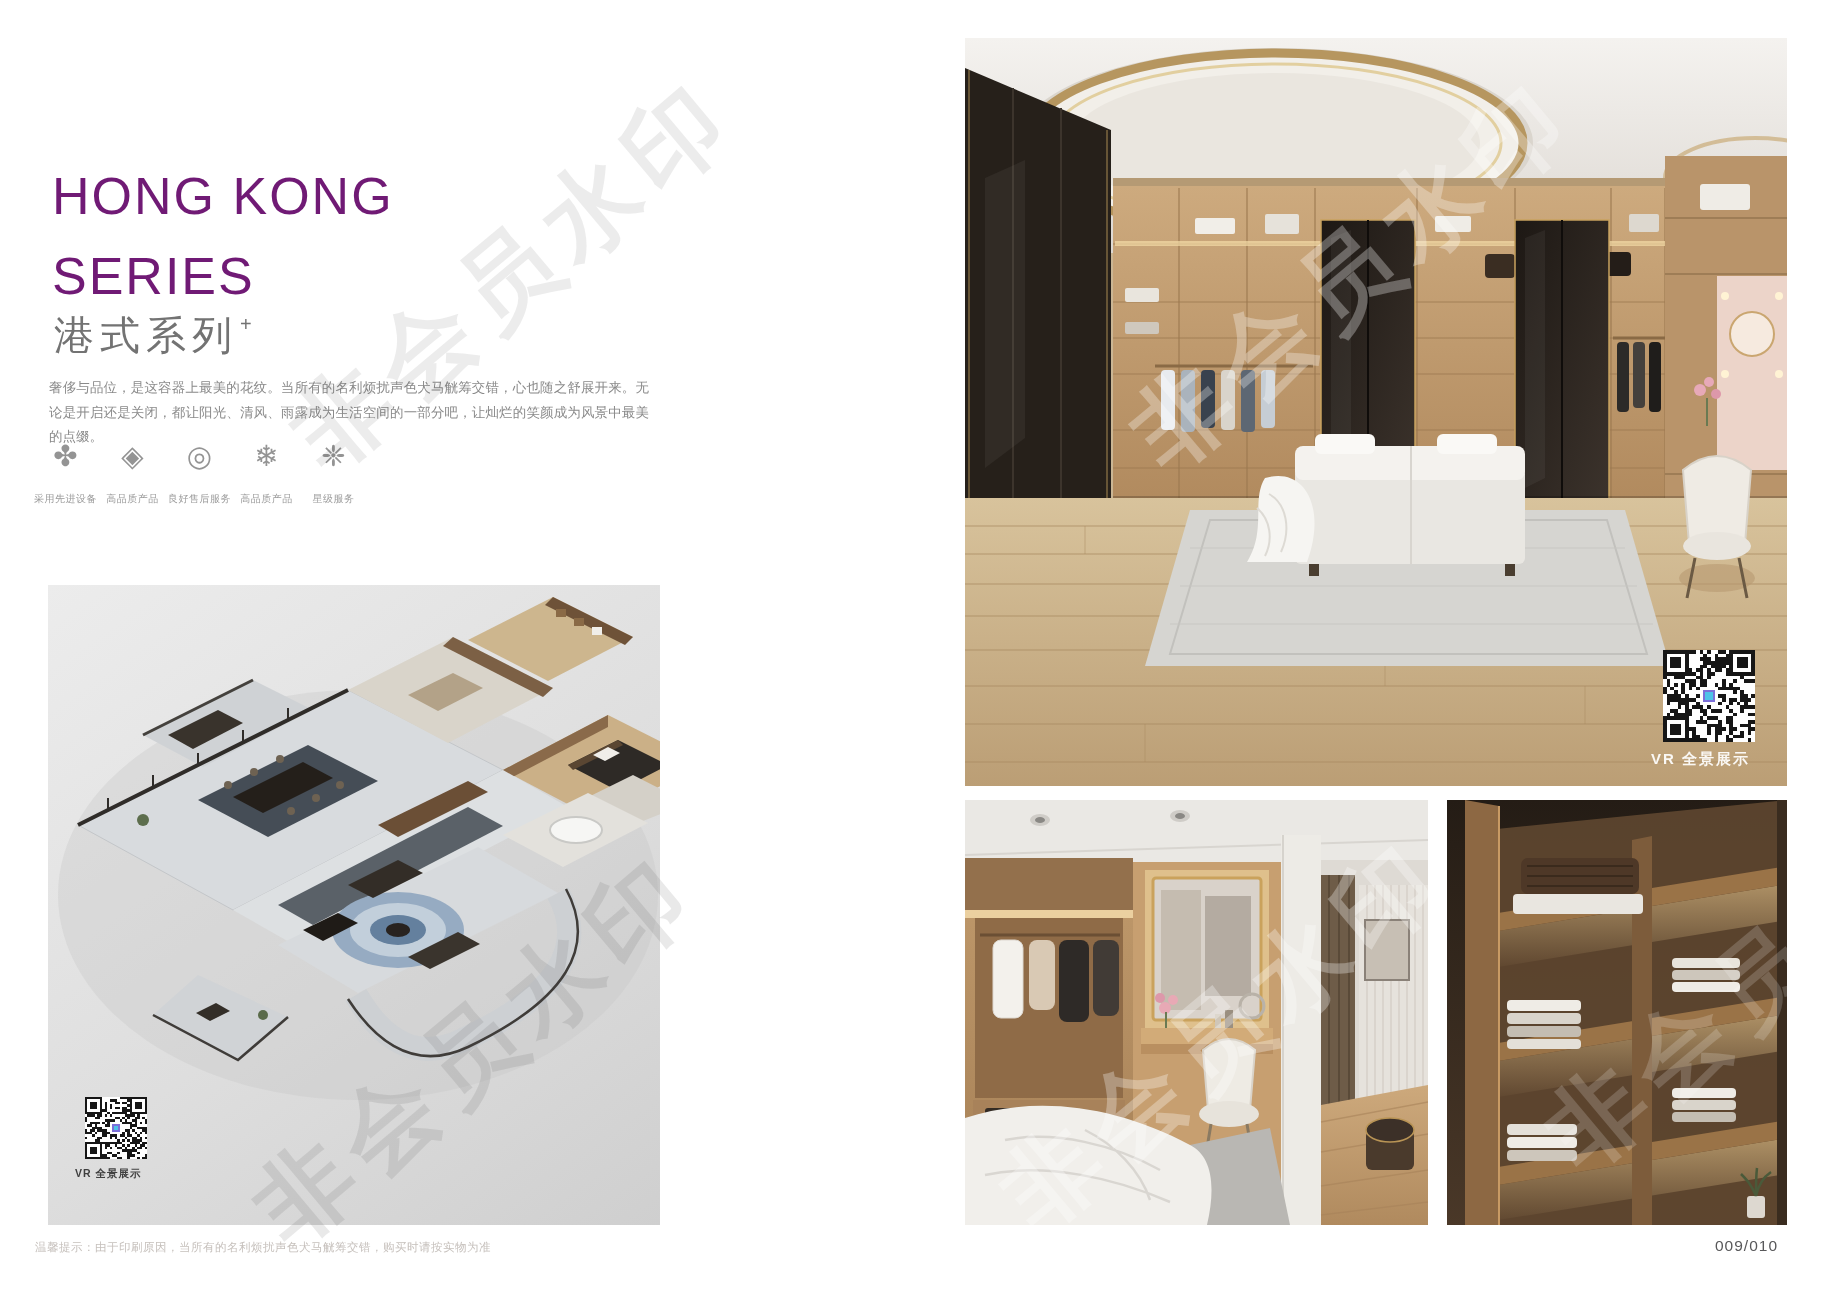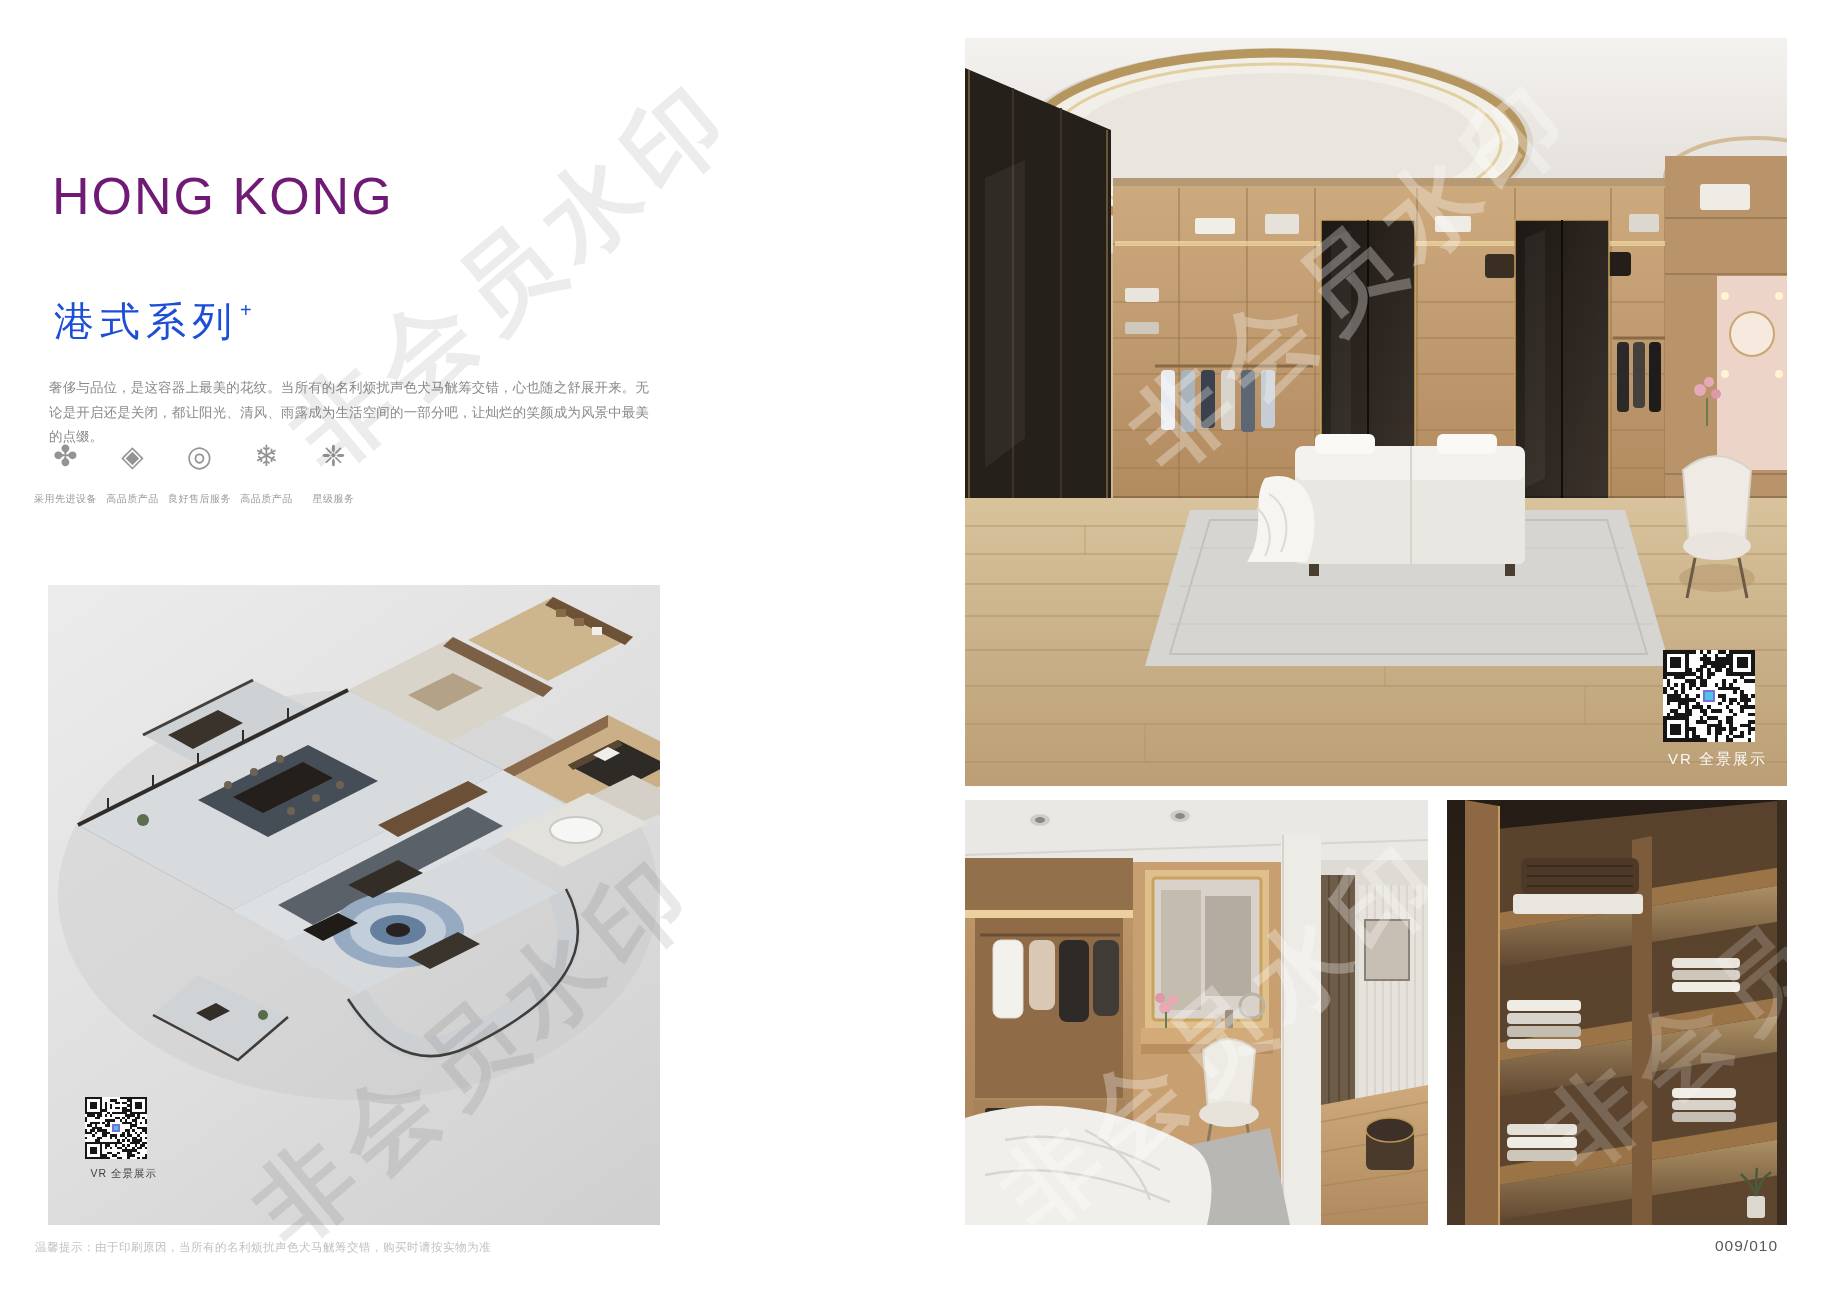--- a/index.html
+++ b/index.html
@@ -25,22 +25,22 @@
   .wm4{left:975px;top:1160px;}
   .wm5{left:1520px;top:1100px;color:rgba(255,255,255,0.18);}
 
   
   .title-en{
     position:absolute;left:52px;top:156px;
     font-size:52px;line-height:80px;letter-spacing:2px;
     color:#701a75;font-weight:400;
   }
   .title-cn{
-    position:absolute;left:54px;top:294px;
-    font-size:40px;color:#1d4ed8;letter-spacing:6px;font-weight:400;
+    position:absolute;left:54px;top:308px;
+    font-size:40px;color:#737373;letter-spacing:6px;font-weight:400;
   }
   .title-cn sup{font-size:20px;position:relative;top:-4px;left:2px;letter-spacing:0;}
   .desc{
     position:absolute;left:45px;top:372px;width:600px;margin:4px;
     font-size:13.5px;line-height:24.5px;color:#8a8a8a;text-align:justify;
   }
   .features{position:absolute;left:34px;top:436px;display:flex;gap:4px;}
   .feature{width:63px;text-align:center;}
   .f-icon{
     height:40px;line-height:40px;font-size:29px;color:#949494;
@@ -51,21 +51,21 @@
   .floorplan{
     position:absolute;left:48px;top:585px;width:612px;height:640px;
     background:linear-gradient(145deg,#ececec 0%,#dedede 55%,#cfcfcf 100%);
     overflow:hidden;z-index:1;
   }
   .floorplan svg{position:absolute;left:0;top:0;width:612px;height:640px;}
 
   .qr{position:absolute;background:#fff;z-index:3;box-sizing:border-box;}
   .qr svg{display:block;width:100%;height:100%;}
   .qr-plan{left:37px;top:512px;width:62px;height:62px;padding:3px;}
-  .qr-label{position:absolute;z-index:3;text-align:right;}
+  .qr-label{position:absolute;z-index:3;text-align:left;font-weight:bold;}
   .qr-label-plan{left:27px;top:582px;width:82px;font-size:10.5px;color:#3f3f3f;letter-spacing:1px;}
 
   .footer-note{
     position:absolute;left:35px;top:1240px;
     font-size:11.5px;color:#c6c0bc;letter-spacing:0.5px;z-index:2;
   }
 
   
   .photo{position:absolute;overflow:hidden;background:#cbb694;z-index:1;}
   .photo svg{position:absolute;left:0;top:0;width:100%;height:100%;}
@@ -88,20 +88,21 @@
   <div class="wm wm-dark wm1">非会员水印</div>
   <div class="wm wm-light wm2">非会员水印</div>
   <div class="wm wm-mid wm3">非会员水印</div>
   <div class="wm wm-light wm4">非会员水印</div>
   <div class="wm wm5">非会员水印</div>
 
   <section>
 
     <div class="title-en">
       <div>HONG KONG</div>
+      <div>SERIES</div>
     </div>
 
     <div class="title-cn">
       <span>港式系列</span><sup>+</sup>
     </div>
 
     <p class="desc">奢侈与品位，是这容器上最美的花纹。当所有的名利烦扰声色犬马觥筹交错，心也随之舒展开来。无论是开启还是关闭，都让阳光、清风、雨露成为生活空间的一部分吧，让灿烂的笑颜成为风景中最美的点缀。</p>
 
     <div class="features">
       <div class="feature">

